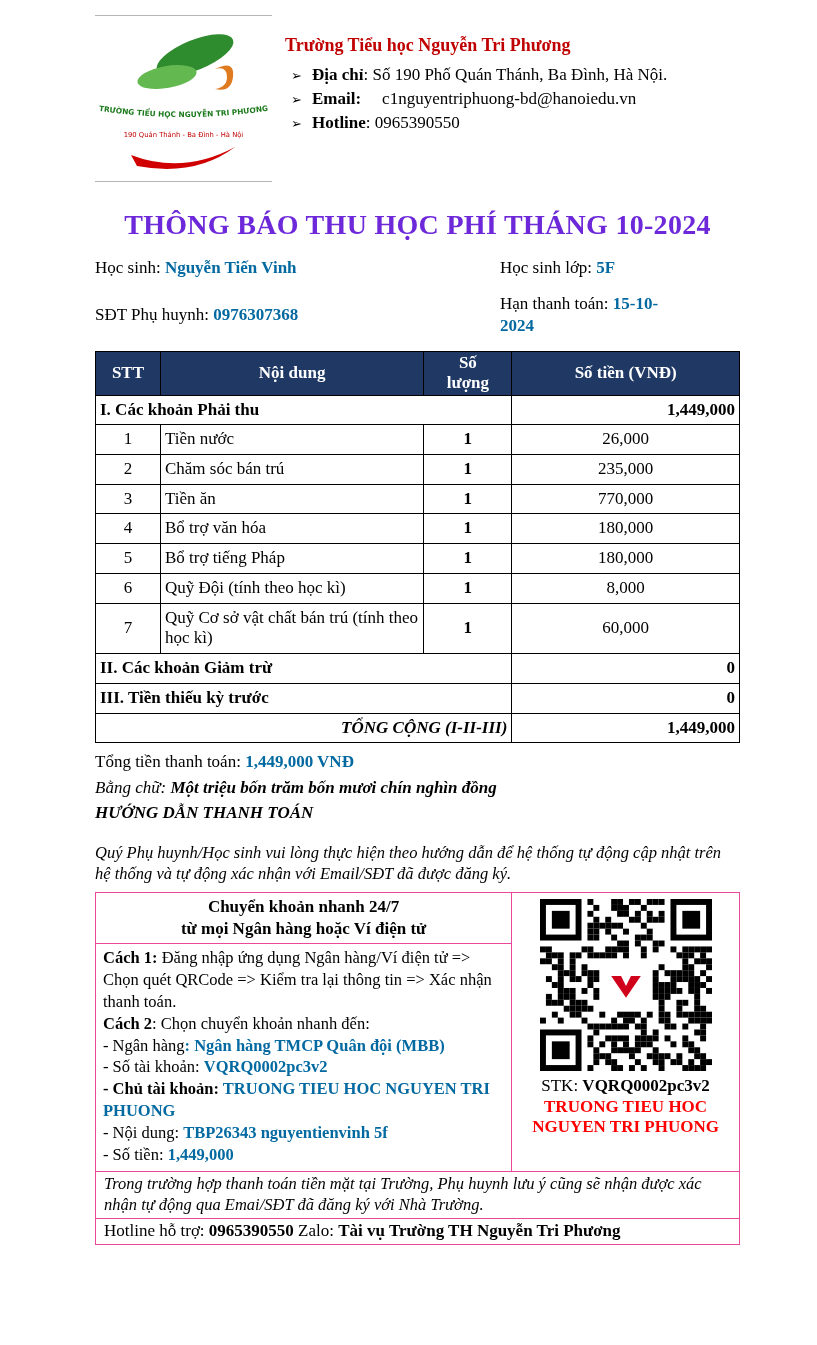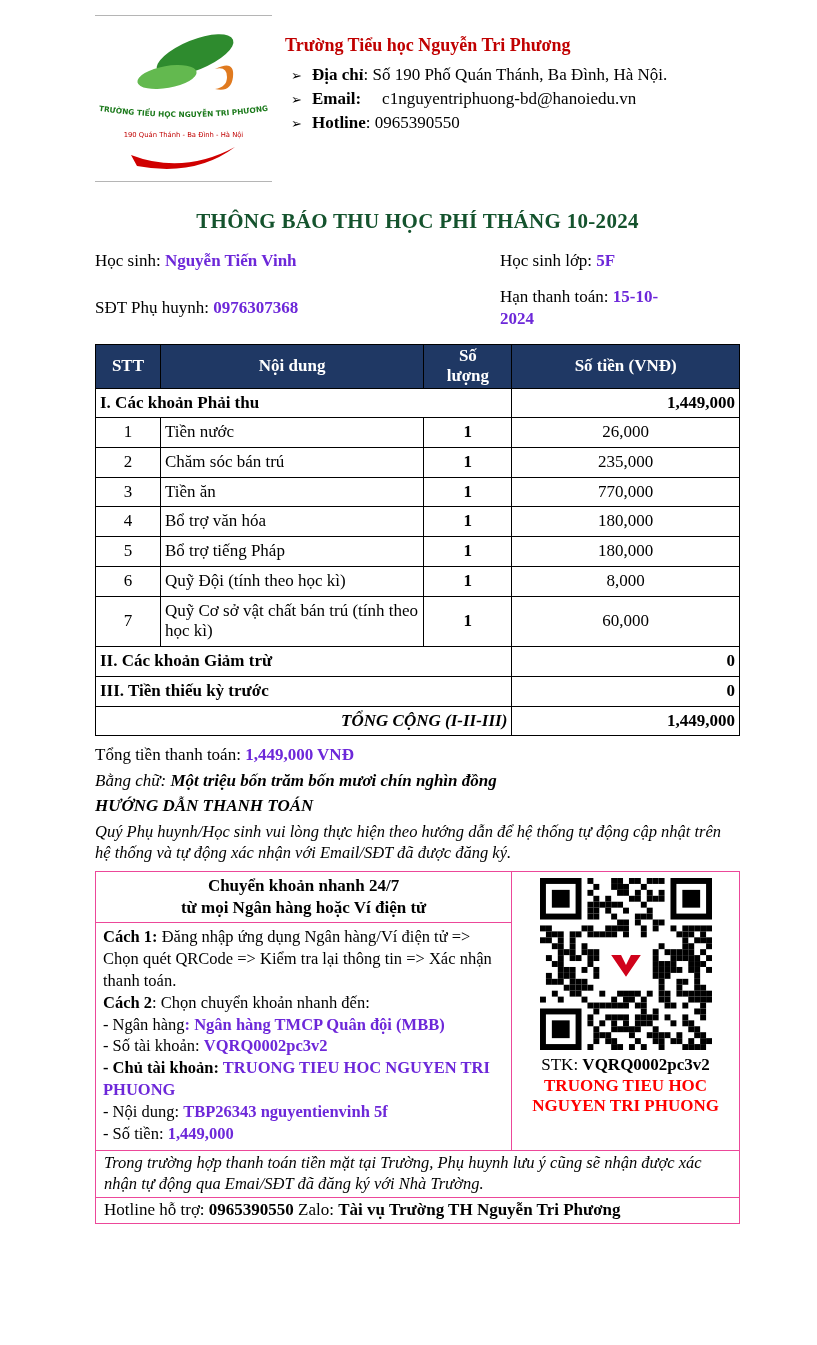--- a/index.html
+++ b/index.html
@@ -14,26 +14,26 @@
   .header { display:flex; }
   .logo-wrap {
     width:177px; height:167px; border-top:1px solid #b5b5b5; border-bottom:1px solid #b5b5b5;
     display:flex; align-items:center; justify-content:center; background:#fff; flex:none;
   }
   .school-info { margin-left:13px; padding-top:20px; }
   .school-name { font-size:18px; font-weight:bold; color:#c00000; margin-bottom:9px; }
   .info-line { font-size:17px; margin:4px 0; display:flex; align-items:baseline; }
   .bullet { font-family:"DejaVu Sans", sans-serif; font-size:13px; width:27px; flex:none; padding-left:6px; }
   .b { font-weight:bold; }
-  .red { color:#6d28d9; }
+  .red { color:#0369a1; }
   .gap-l { margin-left:21px; }
 
   
   .doc-title {
-    margin-top:27px; text-align:center; font-size:21px; font-weight:bold; color:#14532d;
+    margin-top:27px; text-align:center; font-size:28px; font-weight:bold; color:#6d28d9;
     letter-spacing:.3px;
   }
 
   
   .student { margin-top:16px; font-size:17px; }
   .sr { display:flex; align-items:center; margin-bottom:15px; }
   .sr .left { flex:1; }
   .sr .right { width:192px; margin-right:48px; line-height:1.25; }
 
   
@@ -43,21 +43,21 @@
   table.fee td { padding:4px 4px; line-height:1.22; }
   .c { text-align:center; }
   .sec-label { font-weight:bold; padding-left:6px; }
   .amt-r { text-align:right; font-weight:bold; padding-right:3px; }
   .tot-label { font-weight:bold; font-style:italic; text-align:right; padding-right:10px; }
   .narrow { width:52px; margin:0 auto; }
 
   
   .sum-line { font-size:17px; margin:9px 0 6px; }
   .words { font-style:italic; font-size:17px; margin:5px 0; }
-  .guide-title { font-weight:bold; font-style:italic; font-size:17px; margin:5px 0 5px; }
+  .guide-title { font-weight:bold; font-style:italic; font-size:17px; margin:5px 0 19px; }
   .guide-text { font-style:italic; font-size:16.5px; line-height:1.28; margin-bottom:7px; }
 
   
   table.pay { border-collapse:collapse; width:645px; font-size:16px; margin-top:2px; }
   table.pay td { border:1px solid #ec4899; vertical-align:top; }
   .left-h { width:417px; text-align:center; font-weight:bold; font-size:17px; padding:3px 2px; line-height:1.3; }
   .methods { padding:3px 7px 5px; line-height:1.33; font-size:16.5px; }
   .qr-cell { width:228px; text-align:center; padding:4px 2px 2px; }
   .qr-box { width:172px; height:172px; margin:2px auto 5px; }
   .stk-line { font-size:17px; margin-bottom:1px; }

